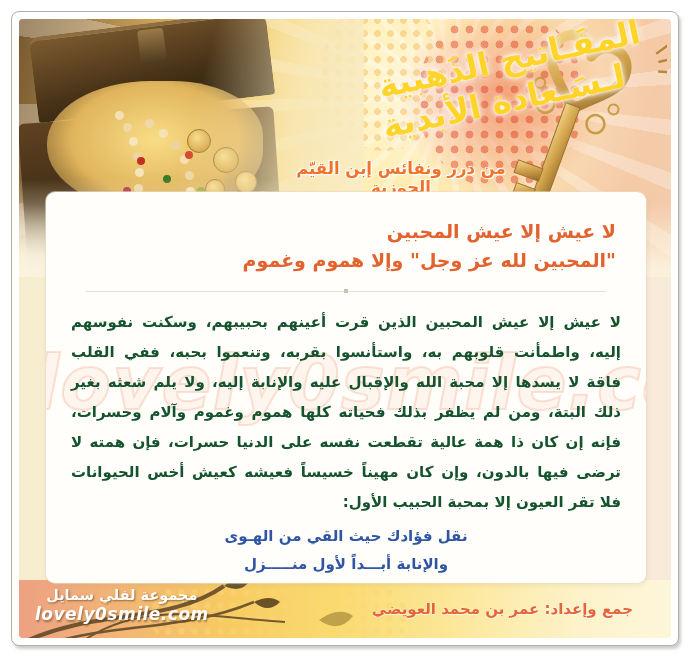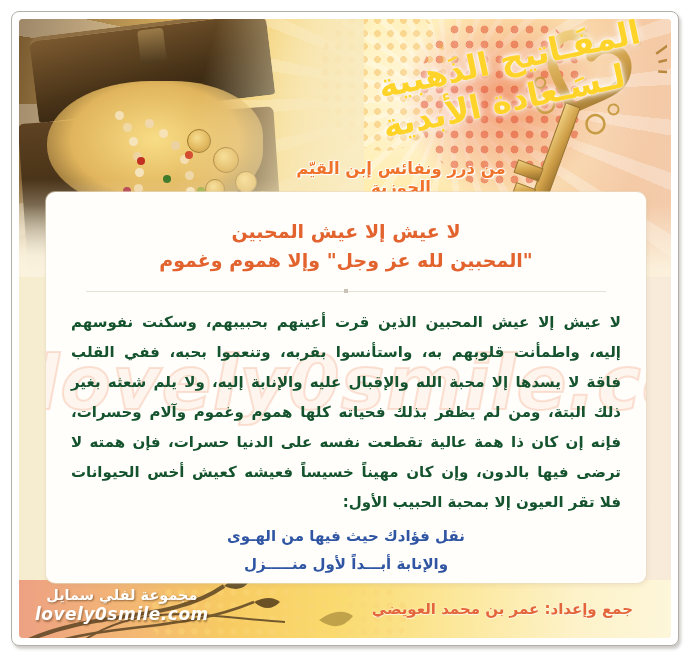--- a/index.html
+++ b/index.html
@@ -82,21 +82,21 @@
      text-shadow:0 0 2px #fff, 0 0 3px #fff, 1px 1px 0 #fff, -1px -1px 0 #fff; }
 
   
   .card { position:absolute; left:27px; top:173px; width:600px; height:391px; z-index:2;
      background:#fffefb; border-radius:9px; overflow:hidden;
      box-shadow:0 0 0 1px rgba(233,222,200,.55), 1px 2px 5px rgba(188,158,118,.22); }
   .watermark { position:absolute; left:-12px; right:-12px; top:148px; text-align:center;
      direction:ltr; white-space:nowrap; pointer-events:none;
      font-size:74px; font-weight:bold; font-style:italic; letter-spacing:1px;
      color:rgba(243,178,148,.12); -webkit-text-stroke:2px rgba(243,172,140,.35); }
-  .card-title { position:relative; margin:25px 30px 0; direction:rtl; text-align:center;
+  .card-title { position:relative; margin:25px 30px 0; direction:rtl; 
      color:#e2632e; font-weight:bold; font-size:19px; line-height:1.55; }
   .divider { position:relative; width:520px; height:1px; margin:15px auto 0; background:#e5e0d6; }
   .divider::before { content:""; position:absolute; left:50%; top:-2px; width:4px; height:4px;
      margin-left:-2px; background:#c9c2b6; }
   .paragraph { position:relative; margin:15px 25px 0; direction:rtl; text-align:justify;
      color:#14532d; font-weight:bold; font-size:15px; line-height:2.0; }
   .poetry { position:relative; margin:6px auto 0; direction:rtl; color:#2f55a3;
      font-weight:bold; font-size:15px; }
   .verse-line { display:flex; justify-content:center; gap:30px; line-height:1.85; }
   .hemistich { white-space:nowrap; }
@@ -185,21 +185,21 @@
         <div>لا عيش إلا عيش المحبين</div>
         <div>"المحبين لله عز وجل" وإلا هموم وغموم</div>
       </div>
 
       <div class="divider"></div>
 
       <div class="paragraph">لا عيش إلا عيش المحبين الذين قرت أعينهم بحبيبهم، وسكنت نفوسهم إليه، واطمأنت قلوبهم به، واستأنسوا بقربه، وتنعموا بحبه، ففي القلب فاقة لا يسدها إلا محبة الله والإقبال عليه والإنابة إليه، ولا يلم شعثه بغير ذلك البتة، ومن لم يظفر بذلك فحياته كلها هموم وغموم وآلام وحسرات، فإنه إن كان ذا همة عالية تقطعت نفسه على الدنيا حسرات، فإن همته لا ترضى فيها بالدون، وإن كان مهيناً خسيساً فعيشه كعيش أخس الحيوانات فلا تقر العيون إلا بمحبة الحبيب الأول:</div>
 
       <div class="poetry">
         <div class="verse-line">
-          <span class="hemistich">نقل فؤادك حيث فيها من الهـوى</span>
+          <span class="hemistich">نقل فؤادك حيث القي من الهـوى</span>
         </div>
         <div class="verse-line">
           <span class="hemistich">والإنابة أبـــداً لأول منـــــزل</span>
         </div>
       </div>
 
     </div>
 
     <div class="footer-art">
       <svg class="flourish" width="430" height="74" viewBox="0 0 430 74">

